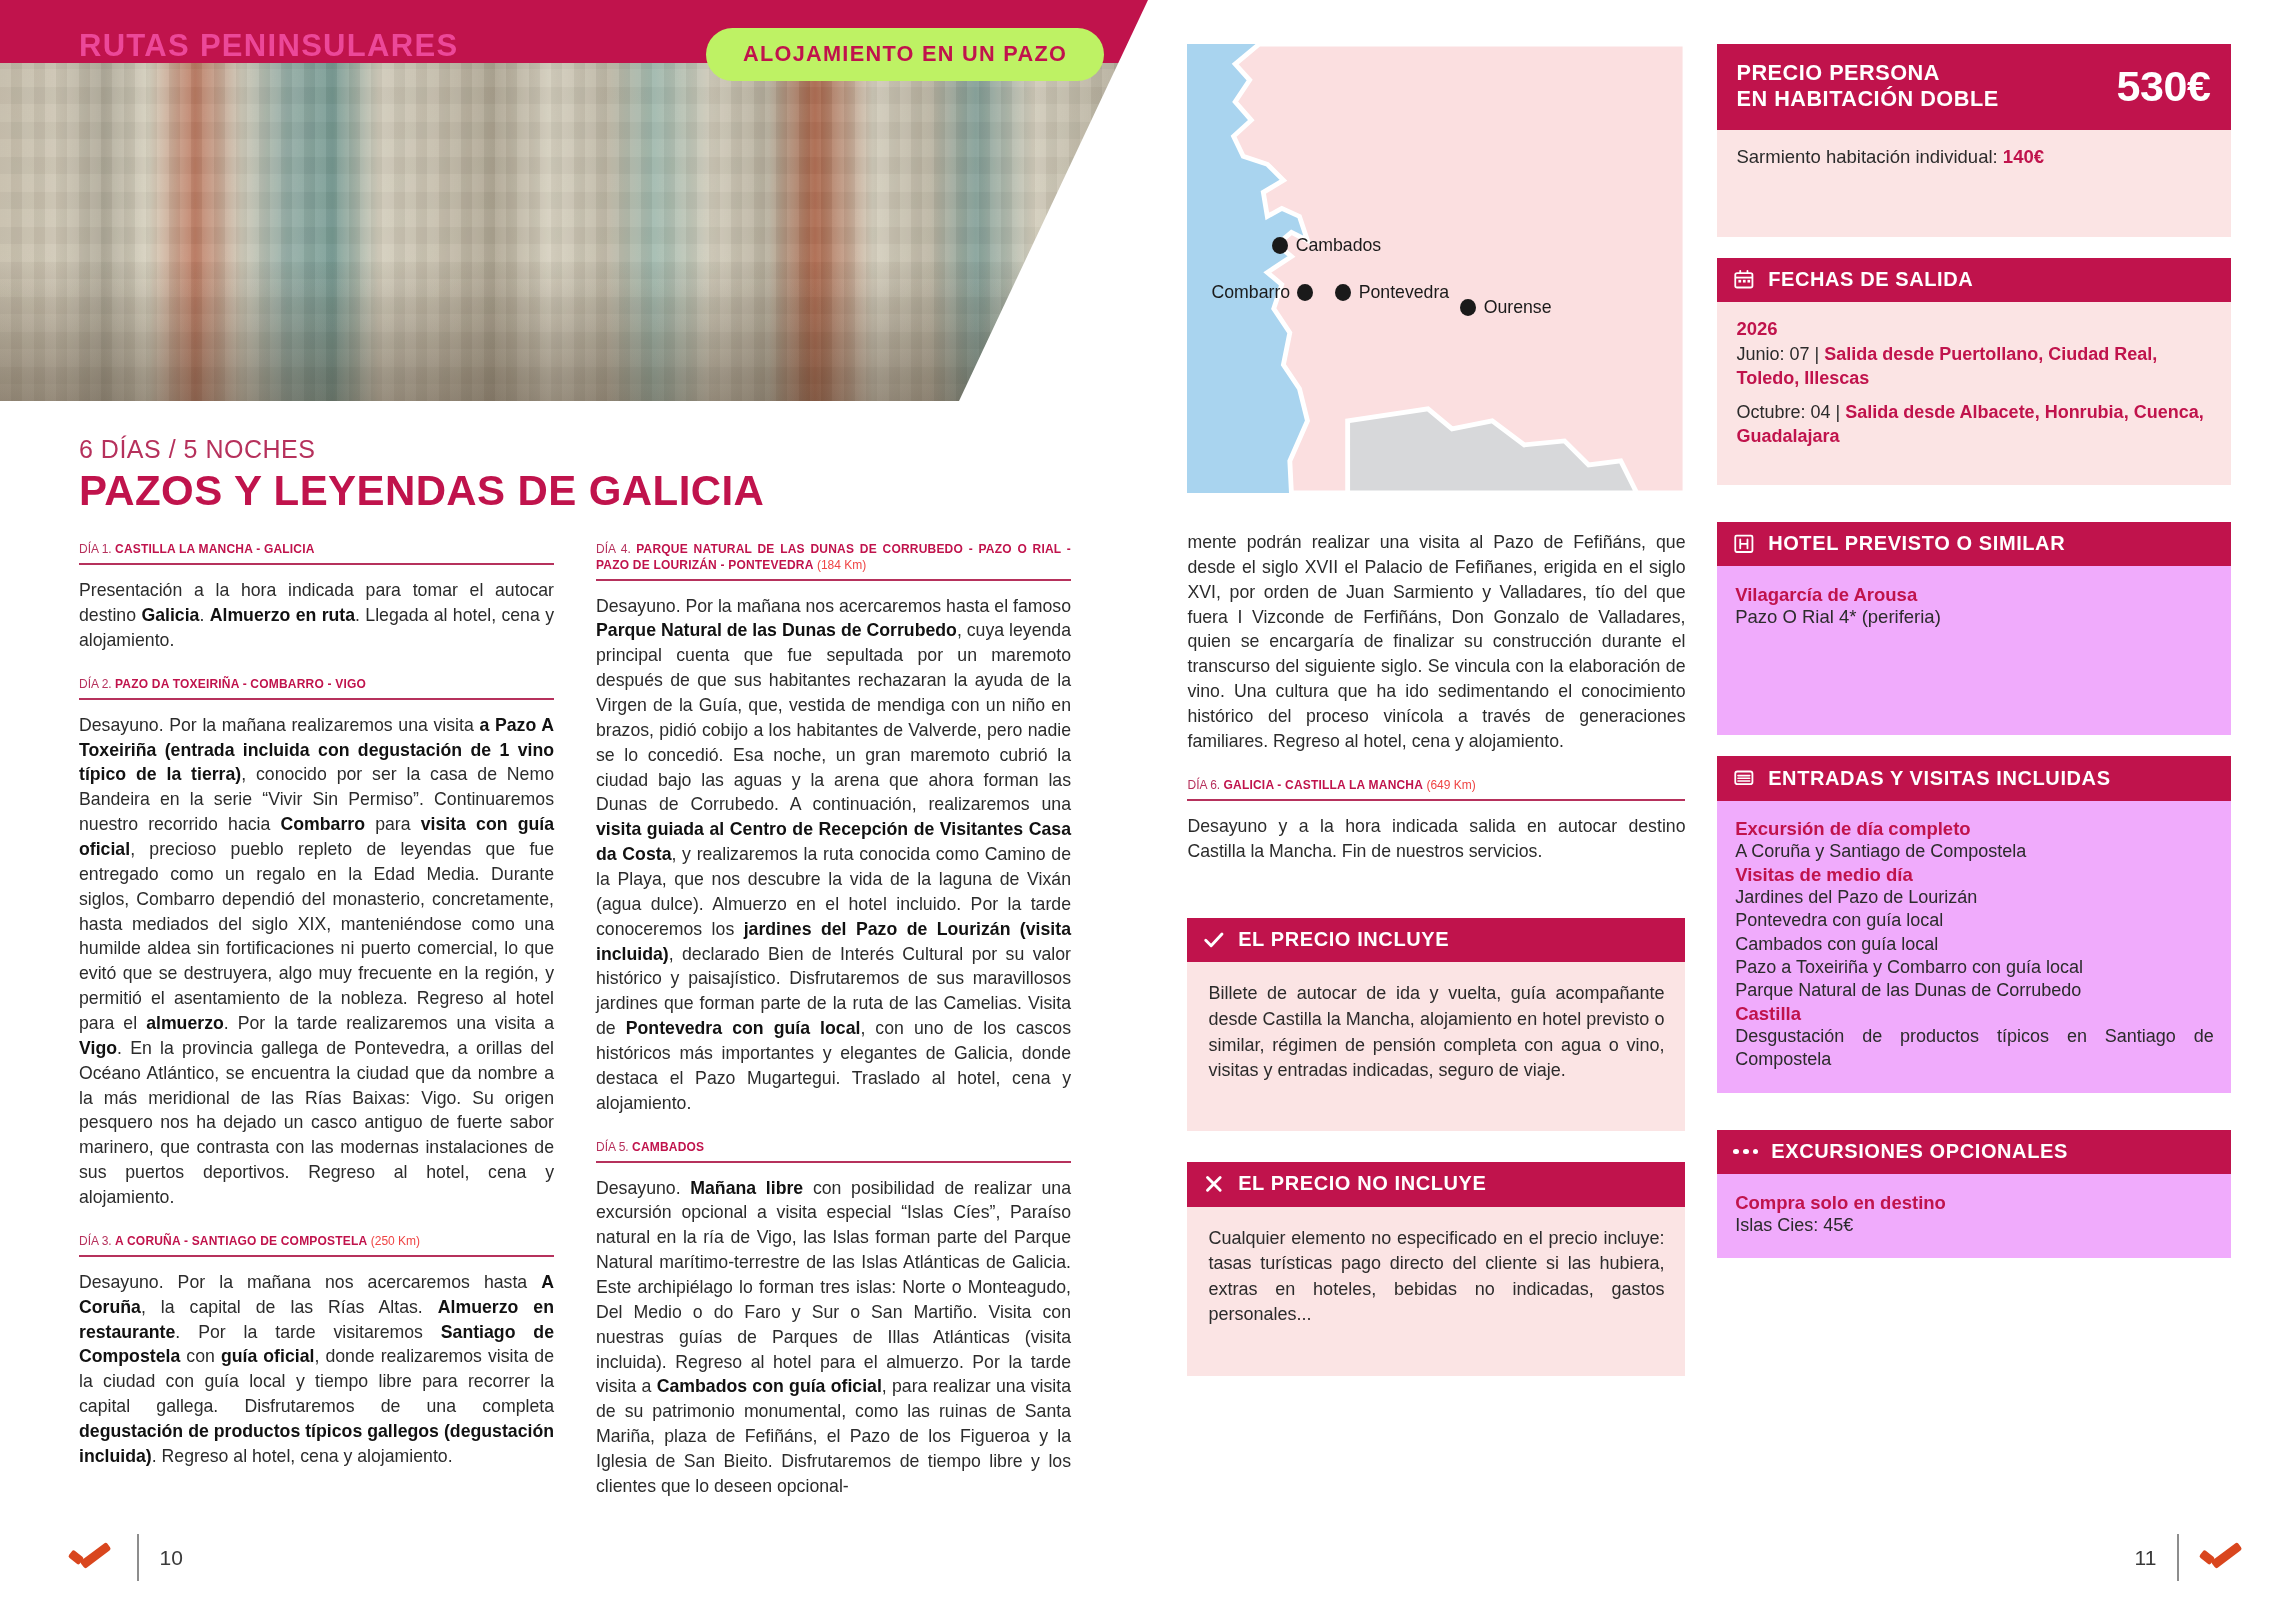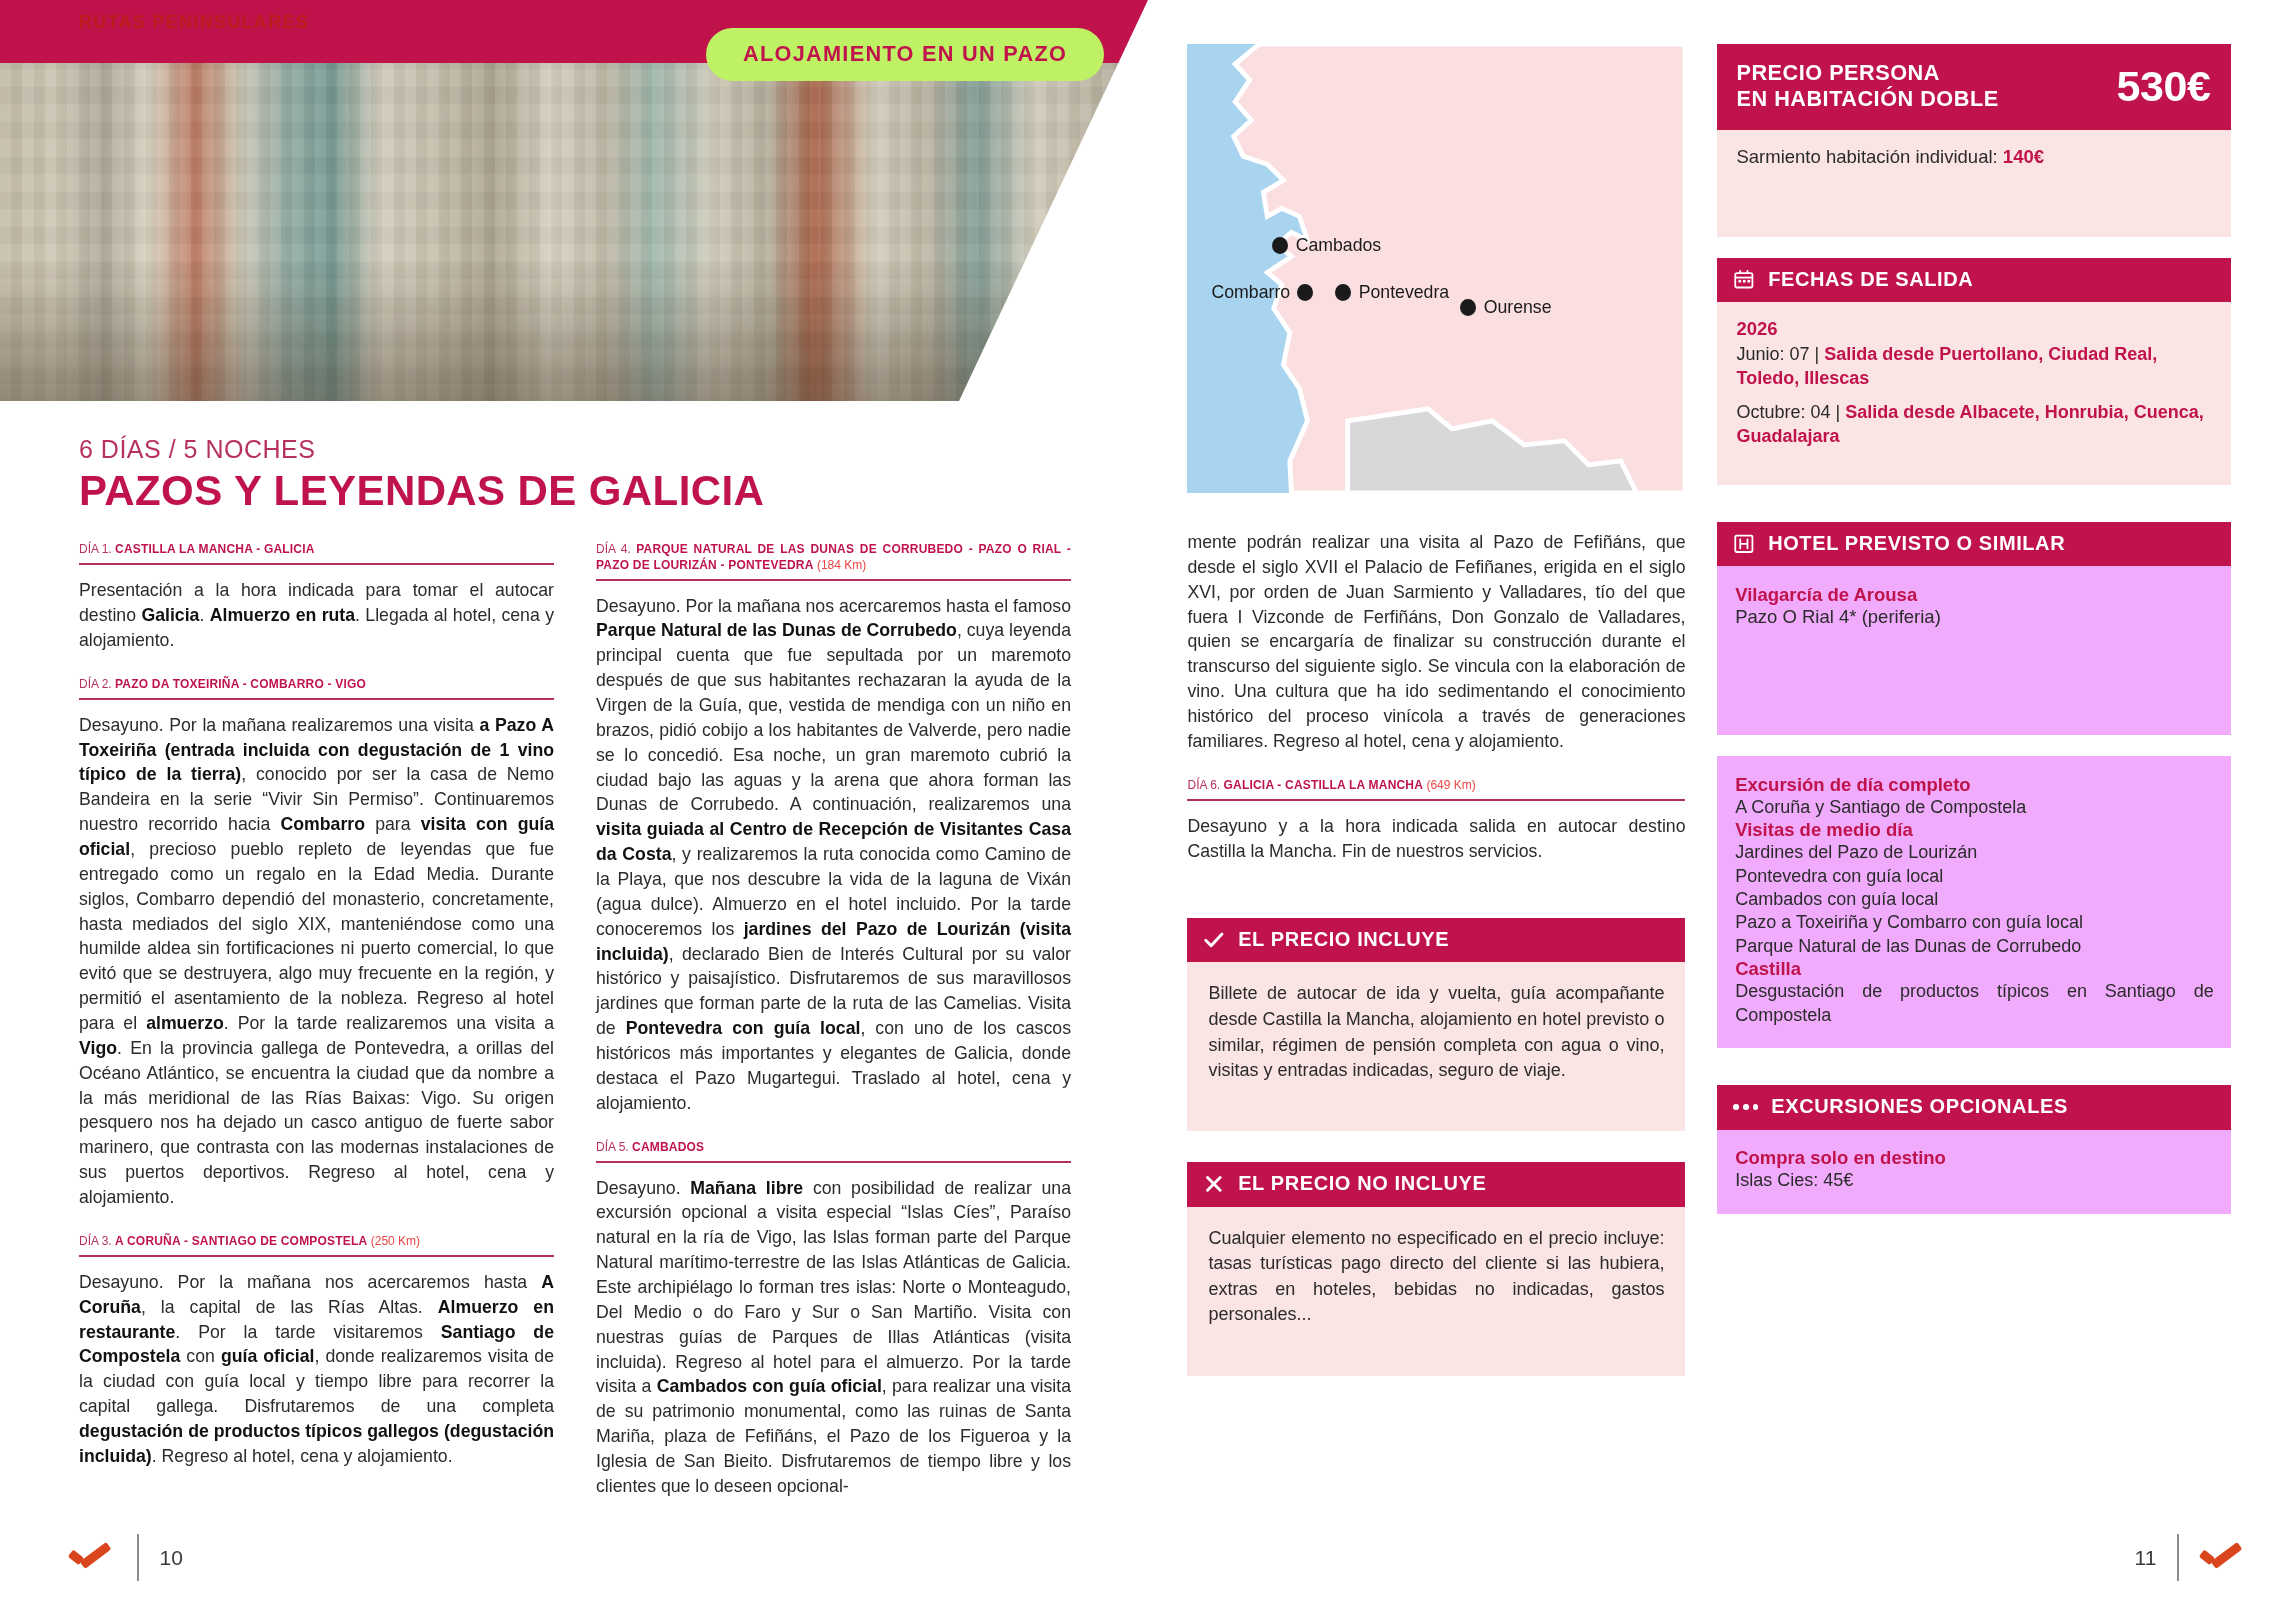--- a/index.html
+++ b/index.html
@@ -13,22 +13,22 @@
 
   
   .page-left { position: relative; width: 1188px; height: 1605px; }
 
   .hero { position: relative; width: 1148px; height: 401px; overflow: hidden; }
   .hero-band {
     position: absolute; left: 0; top: 0; width: 1148px; height: 63px;
     background: #c0134c;
   }
   .hero-kicker {
-    position: absolute; left: 79px; top: 12px;
-    color: #b91c1c; font-size: 18px; font-weight: bold;
+    position: absolute; left: 79px; top: 28px;
+    color: #ec4899; font-size: 31px; font-weight: bold;
     letter-spacing: 1.3px; font-stretch: condensed;
   }
   .hero-photo {
     position: absolute; left: 0; top: 63px; width: 1148px; height: 339px;
     background:
       linear-gradient(180deg, rgba(0,0,0,0.06), rgba(0,0,0,0.02)),
       linear-gradient(90deg,
         #cfc6b2 0%, #d8d0bd 5%, #b9b3a1 9%,
         #e2dcc9 13%, #c8846a 17%, #d8d2c0 21%,
         #9bb5ad 25%, #7ea39b 29%, #dcd6c4 33%,
@@ -357,20 +357,27 @@
           </div>
           <div class="sec-body tall">
             <div class="hotel-city">Vilagarcía de Arousa</div>
             <div class="hotel-name">Pazo O Rial 4* (periferia)</div>
           </div>
         </div>
 
         <div class="gap-sm"></div>
 
         <div>
+          <div class="sec-head">
+            <svg class="icon-svg" viewBox="0 0 24 24">
+              <rect x="2.5" y="5" width="19" height="14" rx="2.5" fill="none" stroke="#fff" stroke-width="2"></rect>
+              <path d="M5.5 9.5 H18.5 M5.5 12.5 H18.5 M5.5 15.5 H18.5" stroke="#fff" stroke-width="1.8" stroke-linecap="round"></path>
+            </svg>
+            <span>ENTRADAS Y VISITAS INCLUIDAS</span>
+          </div>
           <div class="sec-body">
             <div>
               <div class="ent-sub">Excursión de día completo</div>
               <div class="ent-item">A Coruña y Santiago de Compostela</div>
             </div>
             <div>
               <div class="ent-sub">Visitas de medio día</div>
               <div class="ent-item">Jardines del Pazo de Lourizán</div>
               <div class="ent-item">Pontevedra con guía local</div>
               <div class="ent-item">Cambados con guía local</div>

